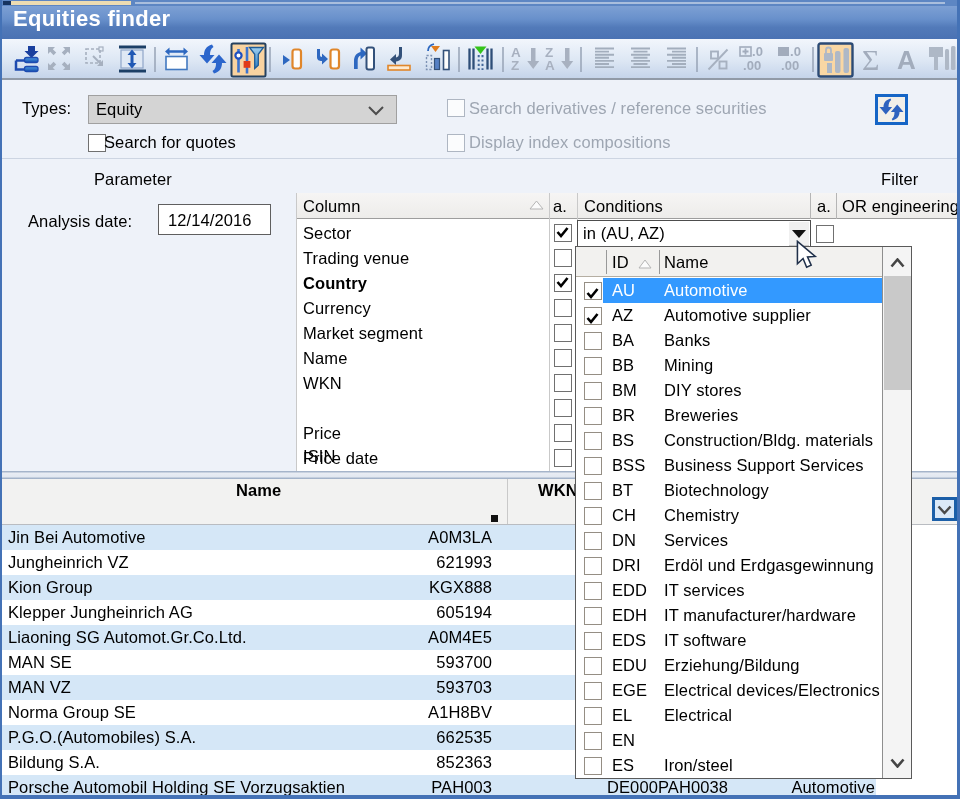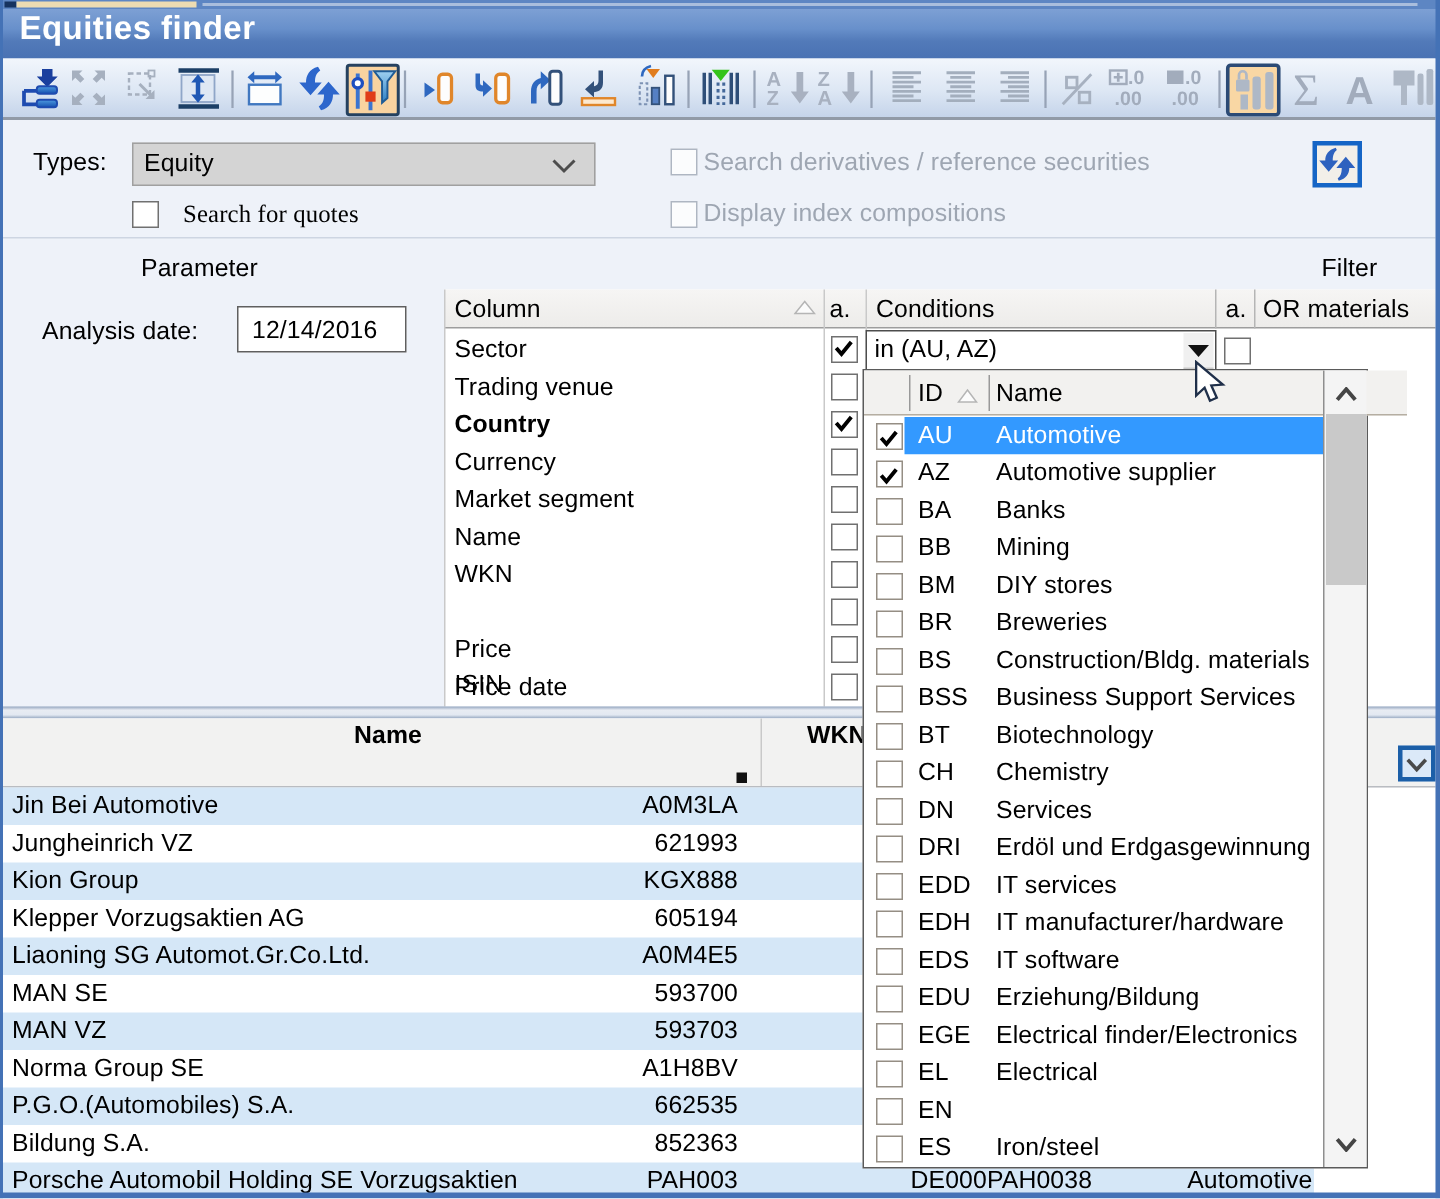--- a/index.html
+++ b/index.html
@@ -33,21 +33,21 @@
   #split{left:0px;top:471px;width:960px;height:8px;background:linear-gradient(#93a5bf,#e8ecf3 30%,#e2e8f1 70%,#93a5bf);}
   #table{left:2px;top:479px;width:955px;height:317px;background:#fff;}
   #thead{position:absolute;left:0;top:0;width:955px;height:46px;background:#f2f2f1;border-bottom:1px solid #b9bcc1;box-sizing:border-box;}
   .trow{position:absolute;left:0;width:874px;height:25px;line-height:25px;}
   .blue{background:#d5e7f7;}
   .tname{position:absolute;left:6px;top:0;white-space:nowrap;}
   .twkn{position:absolute;right:384px;top:0;}
   .tsec{position:absolute;right:1px;top:0;white-space:nowrap;}
   .tisin{position:absolute;left:605px;top:0;white-space:nowrap;}
   #dd{left:575px;top:246px;width:337px;height:533px;background:#fff;border:1px solid #5a5a5a;box-sizing:border-box;z-index:40;}
-  #ddhead{position:absolute;left:0;top:0;width:362px;height:30px;background:#f2f1ef;border-bottom:1px solid #b5aea2;box-sizing:border-box;}
+  #ddhead{position:absolute;left:0;top:0;width:307px;height:30px;background:#f2f1ef;border-bottom:1px solid #b5aea2;box-sizing:border-box;}
   .ddrow{position:absolute;left:0;width:307px;height:25px;line-height:25px;background:#fff;}
   .ddsel{position:absolute;left:27px;top:0;width:280px;height:25px;background:#3399ff;}
   .ddcb{position:absolute;left:8px;top:4px;width:16px;height:16px;background:#fff;border:1px solid #958e84;}
   .ddid{position:absolute;left:36px;top:0;}
   .ddnm{position:absolute;left:88px;top:0;white-space:nowrap;}
   #ddscroll{position:absolute;right:0;top:0;width:29px;height:531px;background:#f4f4f4;border-left:1px solid #8e8e8e;box-sizing:border-box;}
 </style>
 </head>
 <body>
 <div id="win">
@@ -218,21 +218,21 @@
   </svg>
 
   <div class="abs lbl" style="left:22px;top:99px;">Types:</div>
   <div class="abs" id="combo">
       <span>Equity</span>
     <svg style="position:absolute;right:12px;top:10px;" width="16" height="10">
         <path d="M1 1 L8 8 L15 1" stroke="#4d4d4d" stroke-width="2" fill="none"></path>
       </svg>
   </div>
   <div class="cb" style="left:88px;top:134px;"></div>
-  <div class="abs lbl" style="left:122px;top:133px;font-family:Liberation Serif, serif;">Search for quotes</div>
+  <div class="abs lbl" style="left:104px;top:133px;">Search for quotes</div>
   <div class="cbd" style="left:447px;top:99px;"></div>
   <div class="abs dislbl" style="left:469px;top:99px;">Search derivatives / reference securities</div>
   <div class="cbd" style="left:447px;top:134px;"></div>
   <div class="abs dislbl" style="left:469px;top:133px;">Display index compositions</div>
   <div class="abs" id="refreshbtn" style="left:875px;top:94px;width:33px;height:31px;background:#f2efe9;border:3px solid #1565c6;box-sizing:border-box;">
     <svg width="27" height="25" viewBox="0 0 27 25">
       <path d="M12.5 1.5 c-5 1.5 -7 4.5 -7 8.5 l-4 0 6.3 7.5 6.3 -7.5 -3.6 0 c0 -3.5 0.8 -5.5 2.7 -7 z" fill="#2e62bf"></path>
       <path d="M14.5 23.5 c5 -1.5 7 -4.5 7 -8.5 l4 0 -6.3 -7.5 -6.3 7.5 3.6 0 c0 3.5 -0.8 5.5 -2.7 7 z" fill="#2e62bf"></path>
     </svg>
   </div>
@@ -245,21 +245,21 @@
       <span>12/14/2016</span>
     </div>
 
   <div class="abs" id="fgrid">
     <div class="ghead" style="left:0;width:661px;"></div>
     <div class="gsepf" style="left:0;"></div>
     <div class="grow" style="left:7px;top:4px;text-align:center;">Column</div>
     <div class="grow" style="left:257px;top:4px;">a.</div>
     <div class="grow" style="left:288px;top:4px;">Conditions</div>
     <div class="grow" style="left:521px;top:4px;">a.</div>
-    <div class="grow" style="left:546px;top:4px;">OR materials</div>
+    <div class="grow" style="left:546px;top:4px;">OR engineering</div>
     <svg style="position:absolute;left:233px;top:7px;" width="15" height="10">
         <path d="M7.5 1 L14 9 L1 9 Z" fill="#fbfbfb" stroke="#b5b5b5"></path>
       </svg>
     <div class="gsepf" style="left:253px;"></div>
     <div class="gsepf" style="left:281px;"></div>
     <div class="gsep" style="left:514px;"></div>
     <div class="gsep" style="left:540px;"></div>
     <div class="grow" style="left:7px;top:28px;line-height:25px;">Sector</div>
     <div class="grow" style="left:7px;top:53px;line-height:25px;">Trading venue</div>
     <div class="grow" style="left:7px;top:78px;line-height:25px;font-weight:bold;">Country</div>
@@ -319,21 +319,21 @@
         <span class="tname">Jungheinrich VZ</span>
         <span class="twkn">621993</span>
         <span class="tsec">Automotive</span>
       </div>
       <div class="trow blue" style="top:96px">
         <span class="tname">Kion Group</span>
         <span class="twkn">KGX888</span>
         <span class="tsec">Automotive</span>
       </div>
       <div class="trow " style="top:121px">
-        <span class="tname">Klepper Vorzugsaktien AG</span>
+        <span class="tname">Klepper Jungheinrich AG</span>
         <span class="twkn">605194</span>
         <span class="tsec">Automotive</span>
       </div>
       <div class="trow blue" style="top:146px">
         <span class="tname">Liaoning SG Automot.Gr.Co.Ltd.</span>
         <span class="twkn">A0M4E5</span>
         <span class="tsec">Automotive</span>
       </div>
       <div class="trow " style="top:171px">
         <span class="tname">MAN SE</span>
@@ -460,21 +460,21 @@
           <span class="ddnm" style="">IT software</span>
         </div>
         <div class="ddrow" style="top:406px">
           <div class="ddcb"></div>
           <span class="ddid" style="">EDU</span>
           <span class="ddnm" style="">Erziehung/Bildung</span>
         </div>
         <div class="ddrow" style="top:431px">
           <div class="ddcb"></div>
           <span class="ddid" style="">EGE</span>
-          <span class="ddnm" style="">Electrical finder/Electronics</span>
+          <span class="ddnm" style="">Electrical devices/Electronics</span>
         </div>
         <div class="ddrow" style="top:456px">
           <div class="ddcb"></div>
           <span class="ddid" style="">EL</span>
           <span class="ddnm" style="">Electrical</span>
         </div>
         <div class="ddrow" style="top:481px">
           <div class="ddcb"></div>
           <span class="ddid" style="">EN</span>
         </div>

